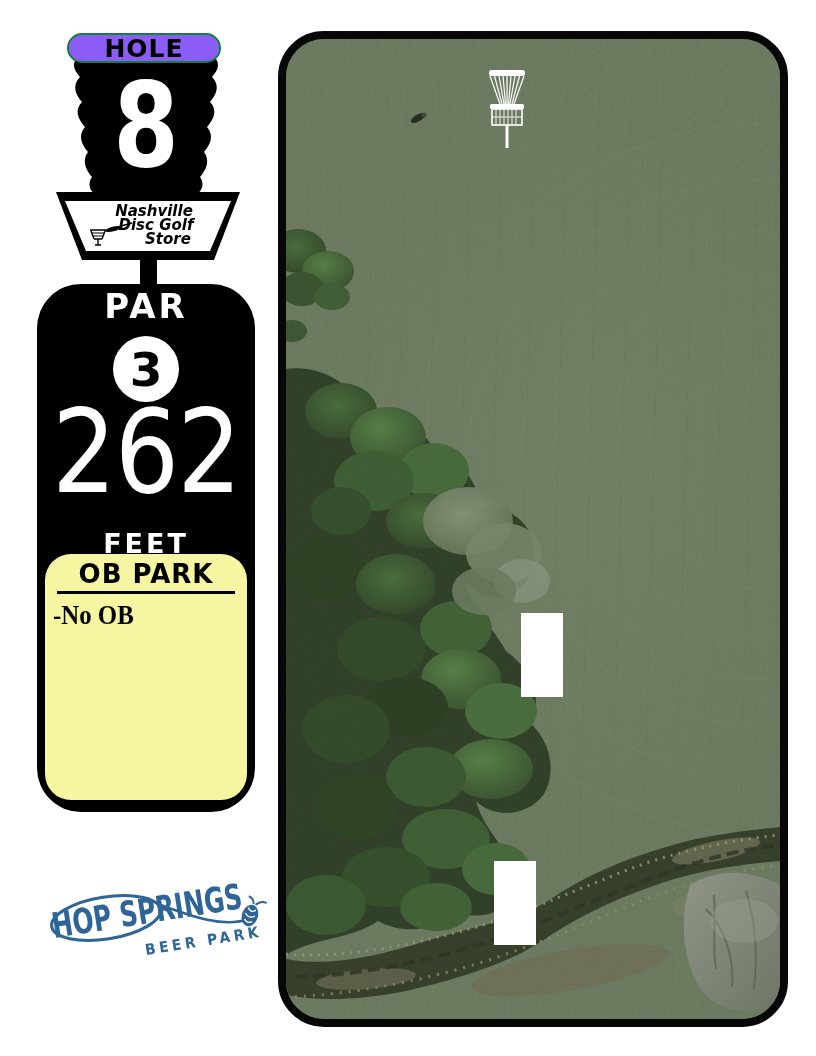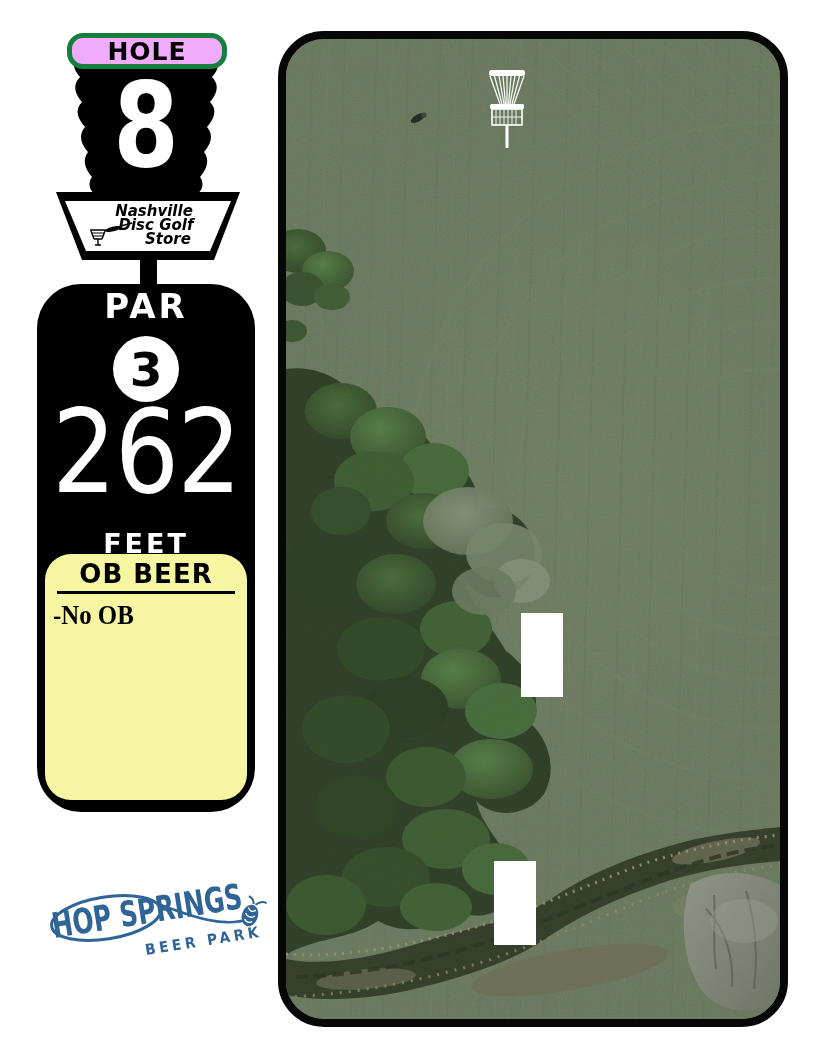--- a/index.html
+++ b/index.html
@@ -1,20 +1,20 @@
 <!DOCTYPE html>
 <html><head>
 <meta charset="utf-8">
 <style>
   html,body{margin:0;padding:0;background:#fff;}
   .page{position:relative;width:816px;height:1056px;background:#fff;overflow:hidden;
         font-family:"DejaVu Sans",sans-serif;}
   
   .hole-pill{position:absolute;left:67px;top:33px;width:150px;height:26px;
-    background:#f0abfc;border:5px solid #15803d;border-radius:16px;z-index:6;
+    background:#8b5cf6;border:2px solid #15803d;border-radius:16px;z-index:6;
     display:flex;align-items:center;justify-content:center;
     font-weight:bold;font-size:25px;letter-spacing:1px;color:#000;}
   .basket-body{position:absolute;left:70px;top:55px;z-index:4;}
   .hole-number{position:absolute;left:70px;top:58px;width:152px;height:135px;z-index:5;
     color:#fff;font-weight:bold;font-size:118px;line-height:135px;text-align:center;
     transform:scaleX(.8);}
   .basket-base{position:absolute;left:52px;top:190px;z-index:3;}
   .basket-pole{position:absolute;left:140px;top:250px;width:17px;height:42px;background:#000;z-index:1;}
   
   .info-panel{position:absolute;left:37px;top:284px;width:218px;height:528px;
@@ -79,21 +79,21 @@
   <div class="basket-pole"></div>
 
   <div class="info-panel">
     <div class="par-label">PAR</div>
     <div class="par-circle">
       <span>3</span>
     </div>
     <div class="distance">262</div>
     <div class="feet-label">FEET</div>
     <div class="ob-box">
-      <div class="ob-title">OB BEER</div>
+      <div class="ob-title">OB PARK</div>
       <hr class="ob-divider">
       <div class="ob-rule">-No OB</div>
     </div>
   </div>
 
   <svg class="brand-logo" width="240" height="100" viewBox="0 0 240 100">
     <g stroke="#2E6496" fill="none">
       <ellipse cx="78" cy="58" rx="55" ry="21" stroke-width="3" transform="rotate(-9 78 58)"></ellipse>
       <path d="M130,44 C165,57 196,68 221,59" stroke-width="2.6"></path>
     </g>

